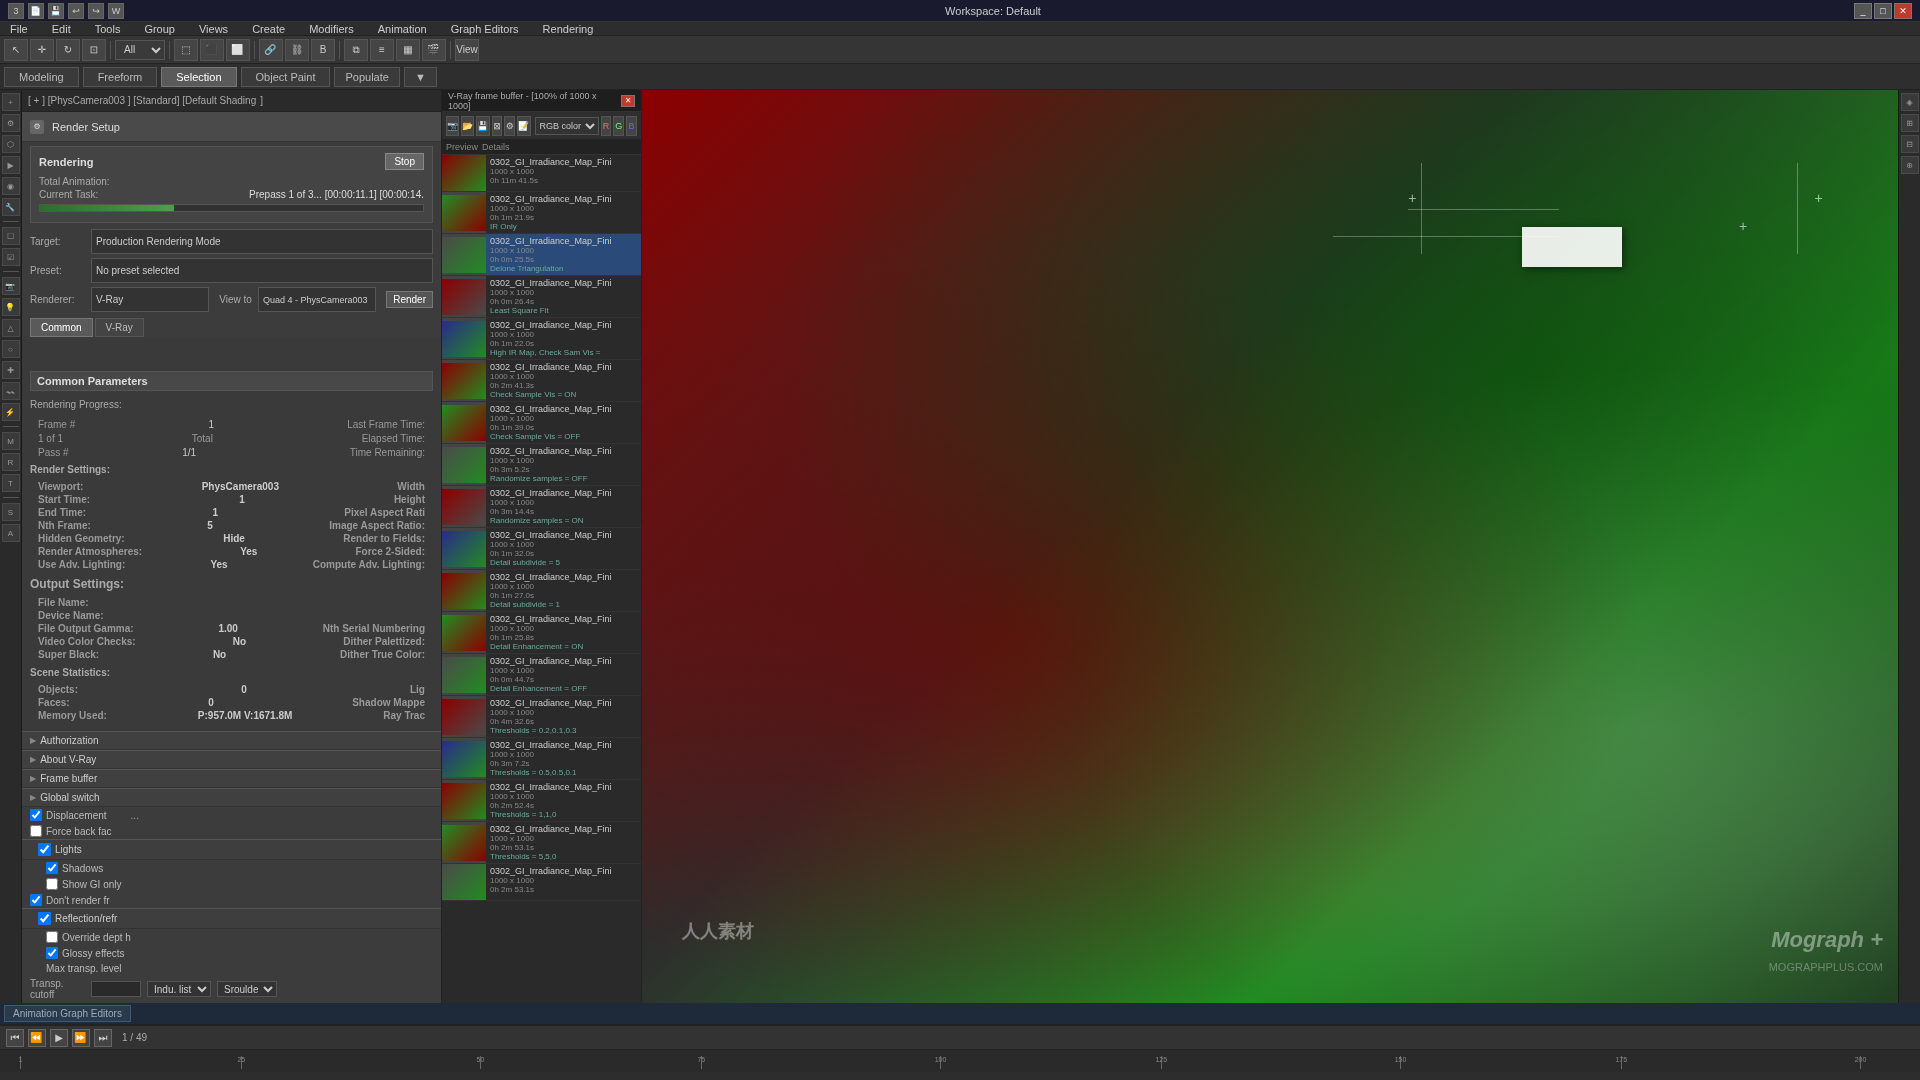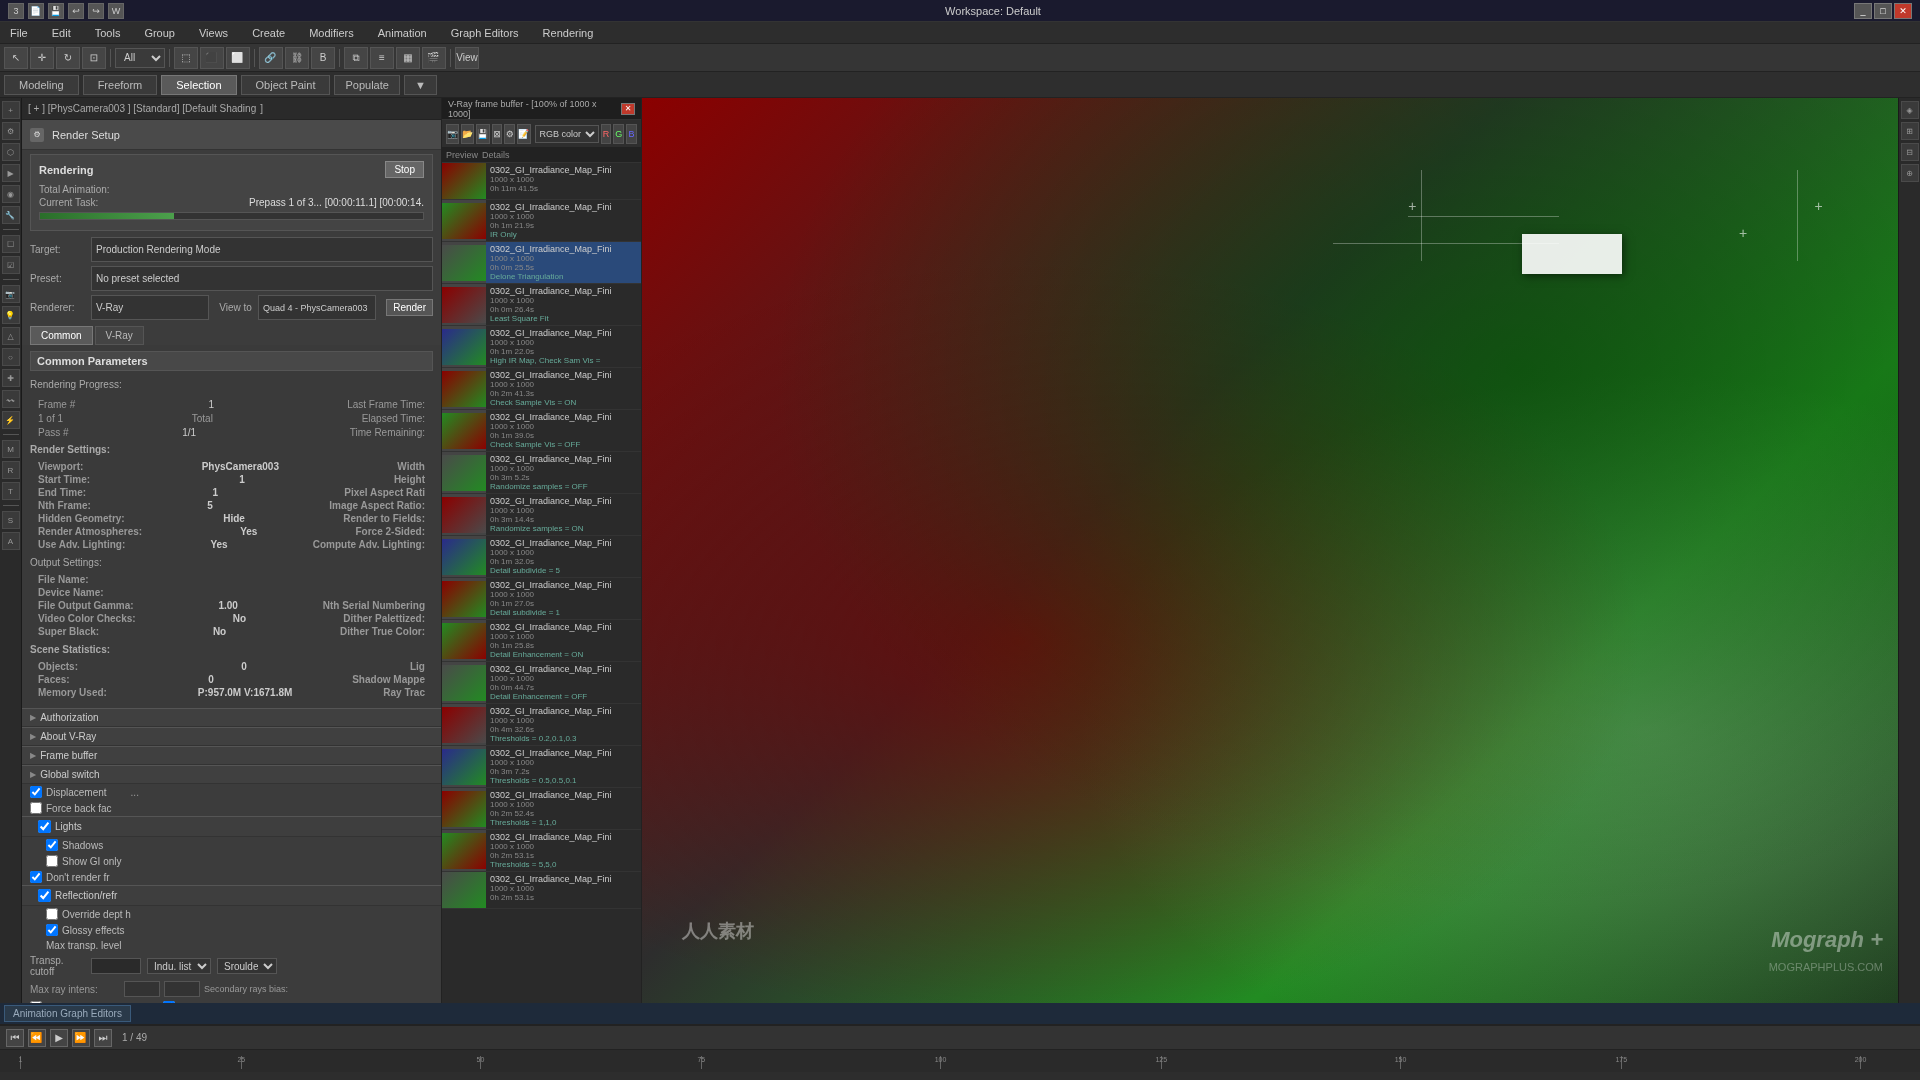--- a/index.html
+++ b/index.html
@@ -57,21 +57,21 @@
       align-items: center;
       justify-content: center;
       font-size: 9px;
       cursor: pointer;
       color: #fff;
     }
     .window-btn.close { background: #c0392b; }
 
     
     .menu-bar {
-      height: 22px;
+      height: 14px;
       background: #2d2d2d;
       display: flex;
       align-items: center;
       padding: 0 4px;
       gap: 12px;
       border-bottom: 1px solid #222;
     }
     .menu-item {
       font-size: 11px;
       color: #ccc;
@@ -315,20 +315,21 @@
       background: #3a3a3a;
     }
     .common-params-title {
       font-size: 11px;
       color: #ddd;
       font-weight: bold;
       margin-bottom: 6px;
       padding: 3px 6px;
       background: #484848;
       border: 1px solid #555;
+      margin-top: 28px;
     }
     .render-progress-title {
       font-size: 10px;
       color: #aaa;
       margin-bottom: 4px;
     }
 
     .checkbox-row {
       display: flex;
       align-items: center;
@@ -936,21 +937,21 @@
               <span class="sb-value">Yes</span>
               <span class="sb-label">Force 2-Sided:</span>
             </div>
             <div class="sb-row">
               <span class="sb-label">Use Adv. Lighting:</span>
               <span class="sb-value">Yes</span>
               <span class="sb-label">Compute Adv. Lighting:</span>
             </div>
           </div>
 
-          <div style="font-size:10px;font-weight:normal;color:#aaa;padding:3px 0 2px;">Output Settings:</div>
+          <div style="font-size:12px;font-weight:bold;color:#aaa;padding:3px 0 2px;">Output Settings:</div>
           <div class="settings-block">
             <div class="sb-row">
               <span class="sb-label">File Name:</span>
             </div>
             <div class="sb-row">
               <span class="sb-label">Device Name:</span>
             </div>
             <div class="sb-row">
               <span class="sb-label">File Output Gamma:</span>
               <span class="sb-value">1.00</span>

